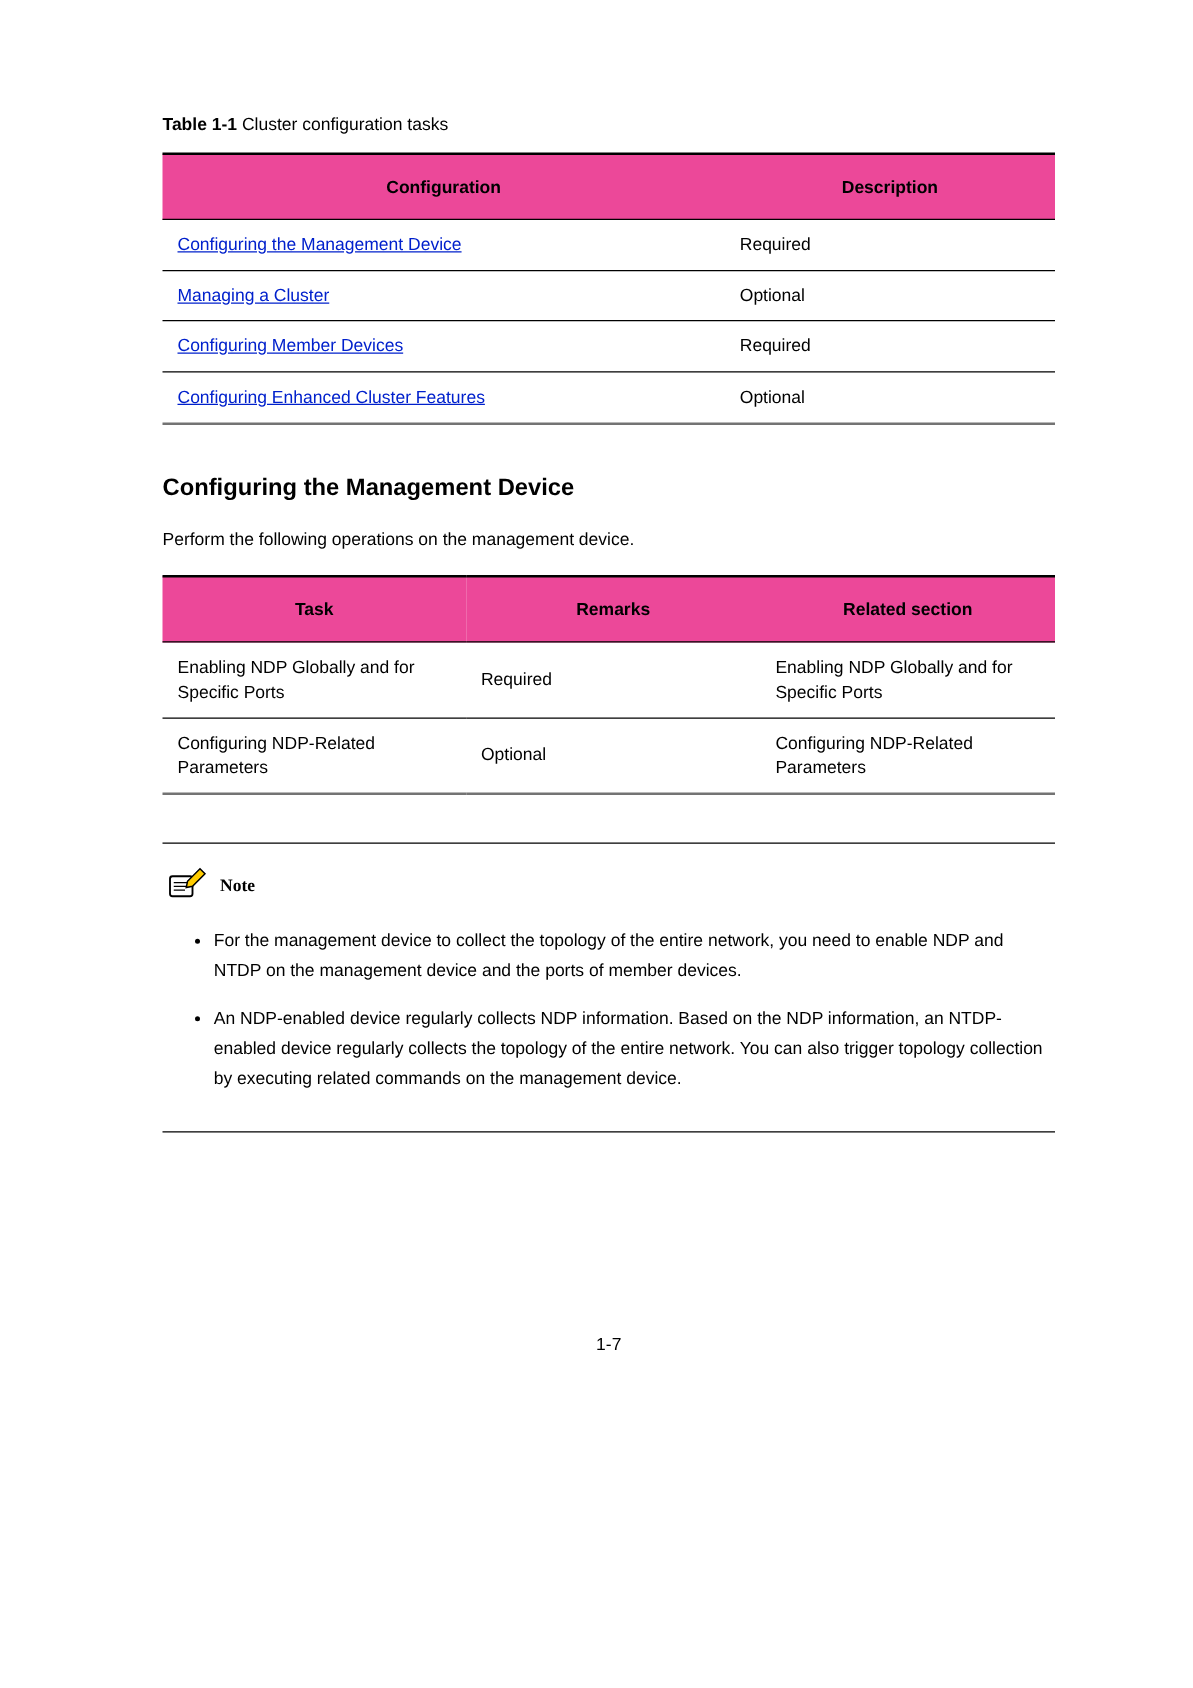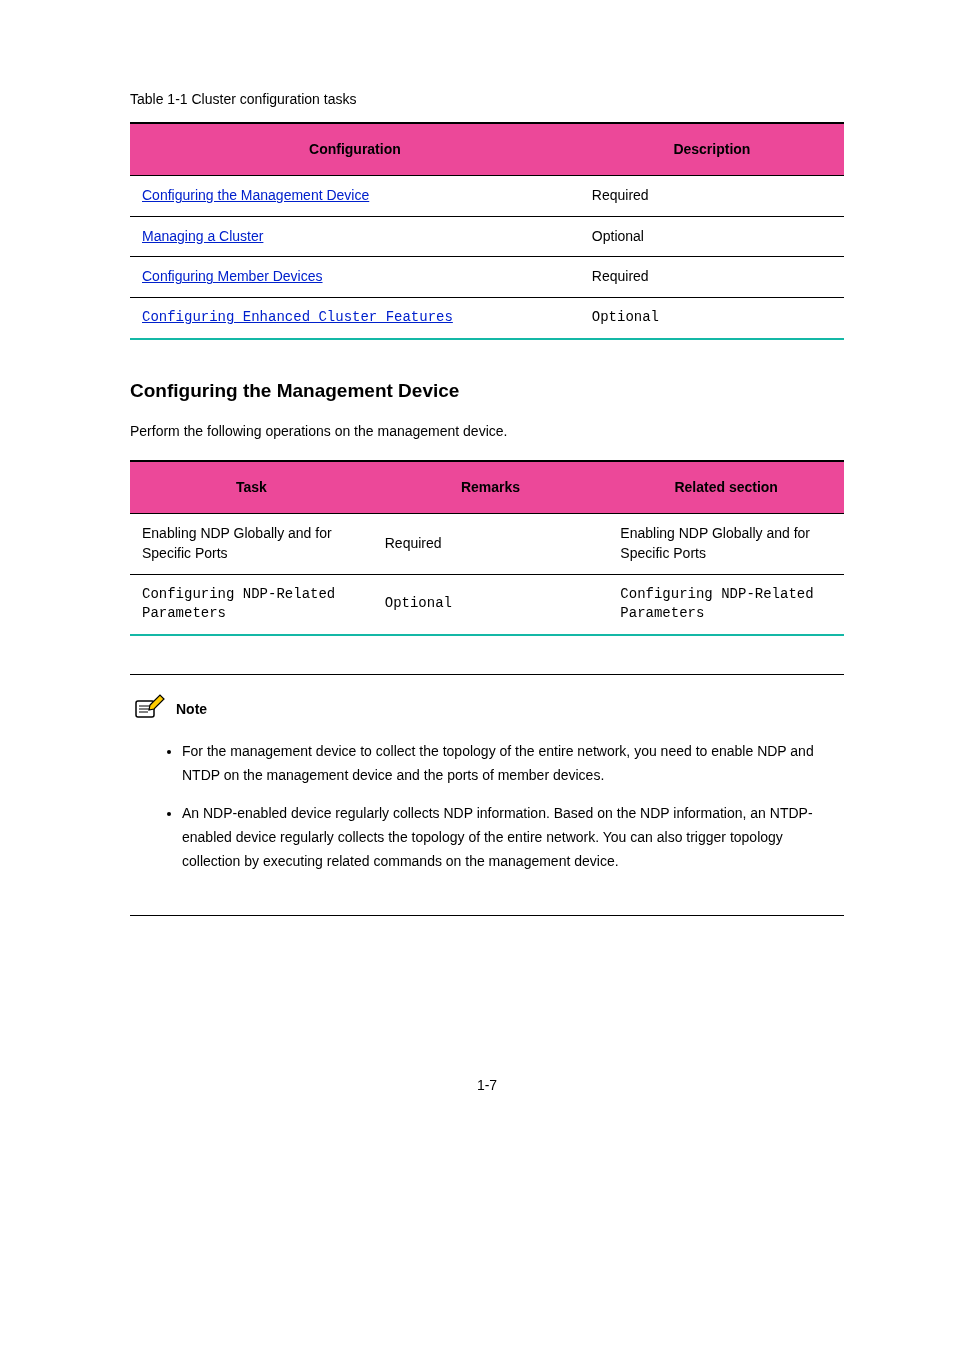--- a/index.html
+++ b/index.html
@@ -16,21 +16,21 @@
   }
   .page {
     padding: 90px 110px 60px 130px;
     box-sizing: border-box;
     width: 954px;
   }
   .caption {
     margin: 0 0 12px 0;
     font-size: 14px;
   }
-  .caption .b { font-weight: normal; text-align: right; }
+  .caption .b { font-weight: bold; text-align: right; }
 
   table.tbl {
     width: 100%;
     border-collapse: collapse;
     font-size: 14px;
     margin-bottom: 38px;
   }
   table.tbl th {
     background: #ec4899;
     text-align: center;
@@ -38,22 +38,21 @@
     padding: 16px 10px;
     border-top: 2px solid #000;
     border-bottom: 1px solid #000;
   }
   table.tbl td {
     padding: 10px 12px;
     border-bottom: 1px solid #000;
     vertical-align: middle;
   }
   table.tbl tr.lastrow td {
-    border-bottom: 2px solid #14b8a6;
-    font-family: Liberation Mono, monospace;
+    border-bottom: 2px solid #737373;
   }
   .link {
     color: #0020cc;
     text-decoration: underline;
   }
 
   h2.sec {
     font-size: 19px;
     font-weight: bold;
     margin: 38px 0 18px 0;
@@ -74,28 +73,29 @@
     border-top: 1.5px solid #000;
     border-bottom: 1.5px solid #000;
     padding: 18px 4px 28px 4px;
     margin: 6px 0 30px 0;
   }
   .note-head {
     display: flex;
     align-items: center;
     gap: 8px;
     margin-bottom: 14px;
+    font-family: Liberation Serif, serif;
   }
   .note-label {
     font-weight: bold;
     font-size: 14px;
   }
   .note-icon { flex-shrink: 0; }
   ul.bullets {
-    margin: 14px;
+    margin: 3px;
     padding-left: 34px;
     font-size: 14px;
   }
   ul.bullets li {
     margin-bottom: 14px;
     line-height: 1.7;
   }
   ul.bullets li:last-child { margin-bottom: 0; }
 
   .pagenum {

